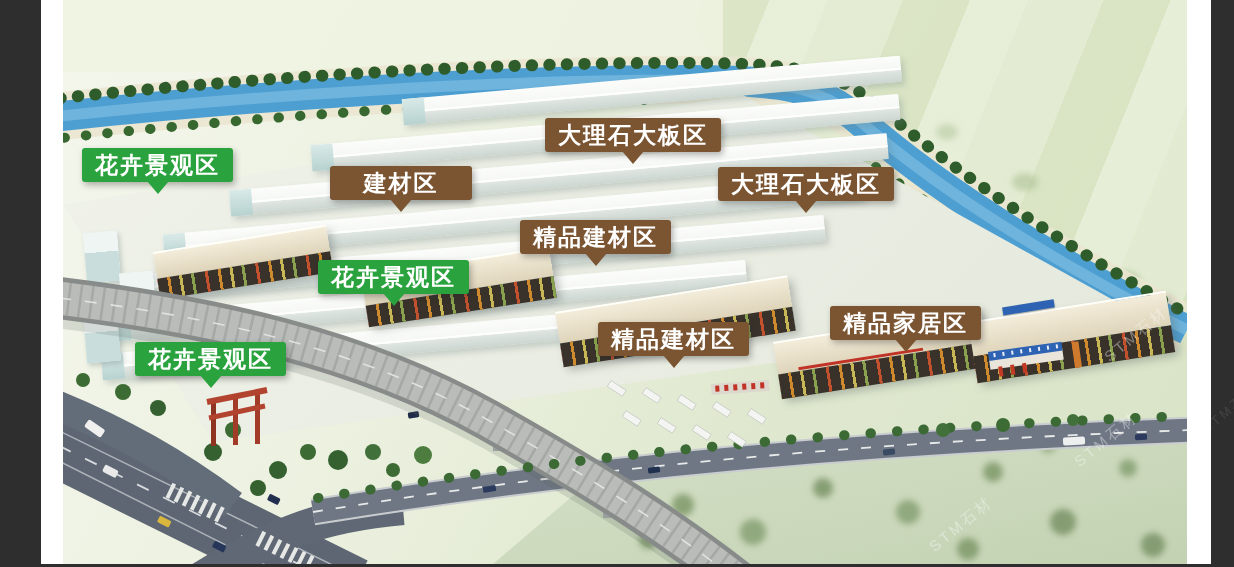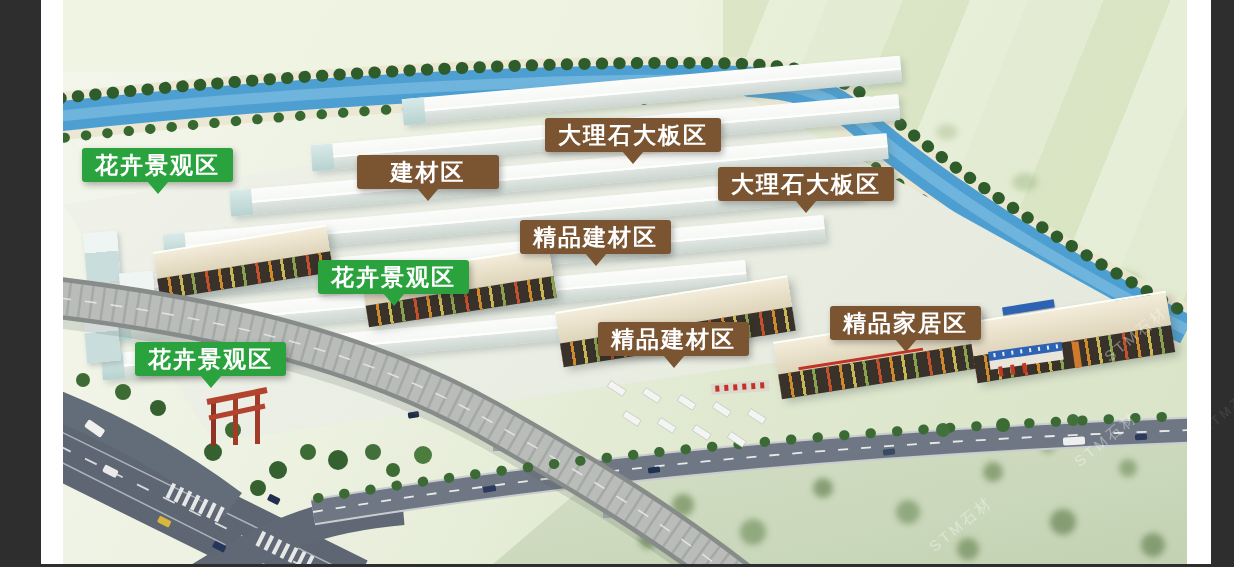--- a/index.html
+++ b/index.html
@@ -275,21 +275,21 @@
           <rect x="68" y="2" width="2" height="4" fill="#e8eefb"></rect>
         <rect x="8" y="16" width="4" height="10" fill="#c23a26"></rect>
           <rect x="20" y="16" width="4" height="10" fill="#c23a26"></rect>
         <rect x="32" y="16" width="4" height="10" fill="#c23a26"></rect>
         <rect x="84" y="2" width="7" height="26" fill="#cf7a2c"></rect>
       </g>
     </svg>
 
     <div style="left:0;top:0;width:100%;height:100%;">
         <div class="bubble green" style="left: 19px; top: 148px;"><span>花卉景观区</span></div>
-        <div class="bubble brown" style="left: 267px; top: 155px; margin-left: 27px;"><span>建材区</span></div>
+        <div class="bubble brown" style="left: 267px; top: 166px;"><span>建材区</span></div>
         <div class="bubble brown" style="left: 482px; top: 118px;"><span>大理石大板区</span></div>
         <div class="bubble brown" style="left: 655px; top: 167px;"><span>大理石大板区</span></div>
         <div class="bubble brown" style="left: 457px; top: 220px;"><span>精品建材区</span></div>
         <div class="bubble green" style="left: 255px; top: 260px;"><span>花卉景观区</span></div>
         <div class="bubble brown" style="left: 767px; top: 282px; margin-top: 24px;"><span>精品家居区</span></div>
         <div class="bubble brown" style="left: 535px; top: 322px;"><span>精品建材区</span></div>
         <div class="bubble green" style="left: 72px; top: 342px;"><span>花卉景观区</span></div>
       </div>
 
     <span class="wm" style="left:860px;top:515px;">STM石材</span>

